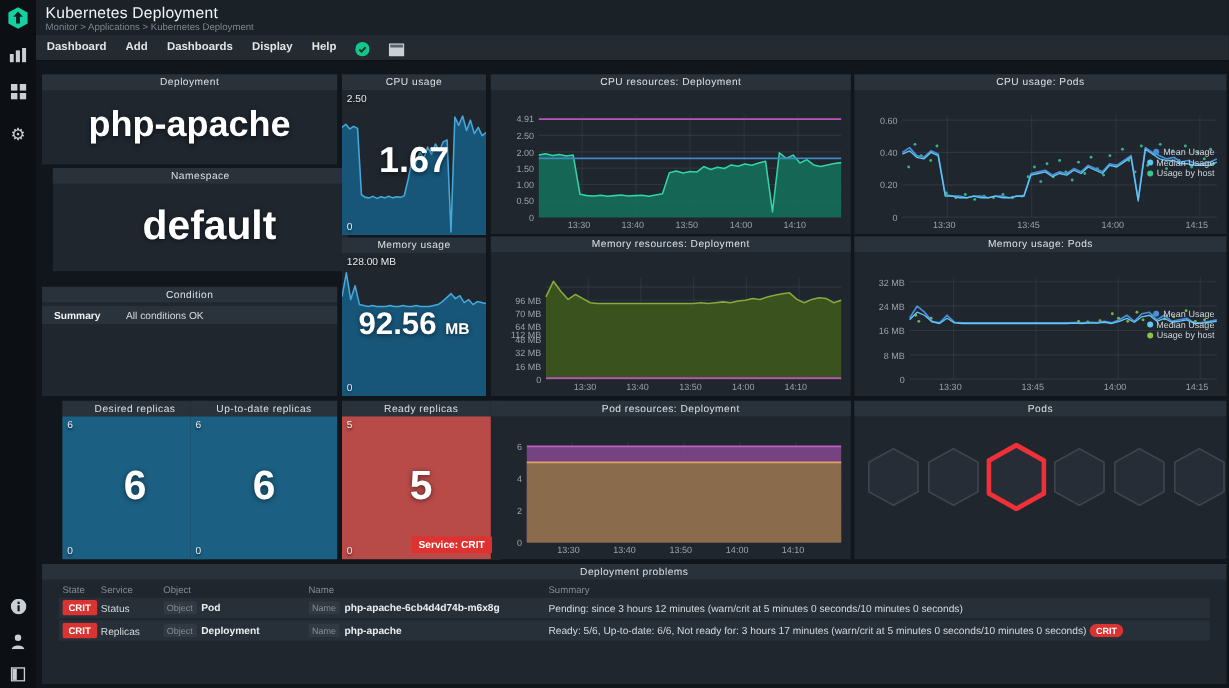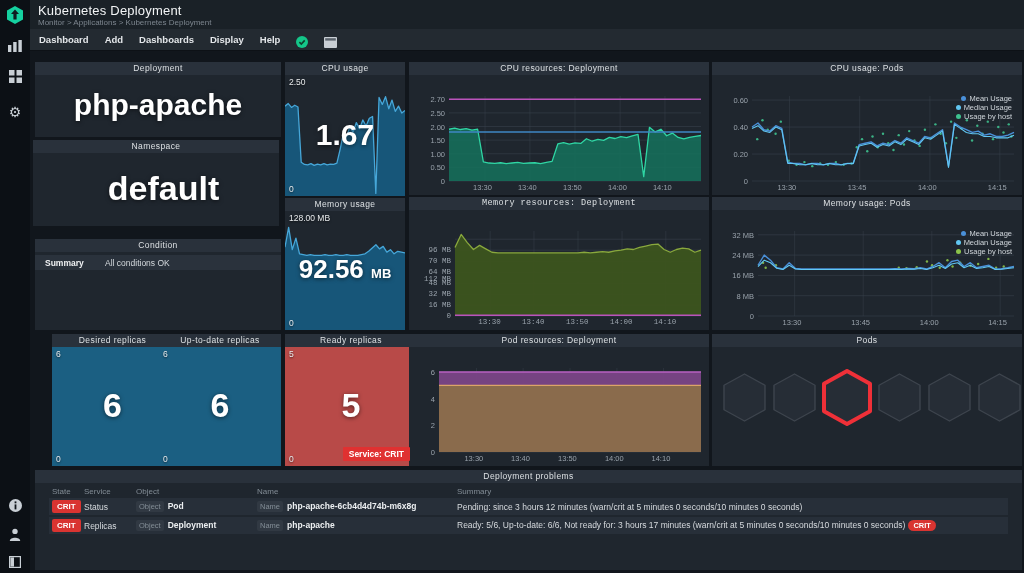--- a/index.html
+++ b/index.html
@@ -33,21 +33,21 @@
   .corner.tl { left:4px; top:2px; }
   .corner.bl { left:4px; bottom:2px; }
 
   .stat-blue .panel-bd { background:#1b5f82; }
   .stat-red  .panel-bd { background:#b84a48; }
   #ready-badge { position:absolute; right:7px; bottom:5px; background:#e03131; color:#fff;
     font-size:8.5px; font-weight:bold; padding:2px 6px; border-radius:1px; z-index:4; }
 
   .chart-body { position:absolute; left:0; top:13px; right:0; bottom:0; }
   .tick-label { position:absolute; font-size:7.5px; color:#99a2ab; white-space:nowrap; }
-  .legend { position:absolute; z-index:4; }
+  .legend { position:absolute; z-index:4;margin-top:28px; }
   .legend-row { display:flex; align-items:center; gap:3px; justify-content:flex-end; line-height:9px; }
   .legend-dot { width:5px; height:5px; border-radius:50%; display:inline-block; }
   .legend-lab { font-size:7.5px; color:#cfd5da; }
 
   
   .cond-row { position:absolute; left:0; right:0; top:3px; height:15px; background:#2a323c;
     display:flex; align-items:center; }
   .cond-key { font-size:8.5px; font-weight:bold; color:#f0f2f4; margin-left:10px; width:60px; }
   .cond-val { font-size:8.5px; color:#d4d9dd; }
 
@@ -143,21 +143,21 @@
 
 <div id="dash">
 
   <div class="panel" style="left:5px;top:11px;width:246px;height:75px;">
     <div class="panel-hd">Deployment</div>
     <div class="panel-bd">
       <div class="big-val" style="font-size:30px;">php-apache</div>
     </div>
   </div>
 
-  <div class="panel" style="left:3px;top:89px;width:246px;height:86px;">
+  <div class="panel" style="left:14px;top:89px;width:246px;height:86px;">
     <div class="panel-hd">Namespace</div>
     <div class="panel-bd">
       <div class="big-val" style="font-size:34px;font-weight:600;margin-left:15px;">default</div>
     </div>
   </div>
 
   <div class="panel" style="left:5px;top:188px;width:246px;height:91px;">
     <div class="panel-hd">Condition</div>
     <div class="panel-bd">
       <div class="cond-row">
@@ -224,31 +224,31 @@
               <line x1="0" x2="252" y1="35.96153846153847" y2="35.96153846153847" stroke="#3f87c4" stroke-width="1.4"></line>
               <line x1="0" x2="252" y1="3.2692307692307736" y2="3.2692307692307736" stroke="#bb53bb" stroke-width="1.4"></line>
             </g>
           </svg>
           <div class="tick-label" style="right: 264px; top: 89px;">0</div>
           <div class="tick-label" style="right: 264px; top: 75.3782px;">0.50</div>
           <div class="tick-label" style="right: 264px; top: 61.7564px;">1.00</div>
           <div class="tick-label" style="right: 264px; top: 48.1346px;">1.50</div>
           <div class="tick-label" style="right: 264px; top: 34.5128px;">2.00</div>
           <div class="tick-label" style="right: 264px; top: 20.891px;">2.50</div>
-          <div class="tick-label" style="right: 264px; top: 7.26923px;">2.70</div>
+          <div class="tick-label" style="right: 264px; top: 7.26923px;">4.91</div>
           <div class="tick-label" style="left: 64.036px; top: 95px;">13:30</div>
           <div class="tick-label" style="left: 108.892px; top: 95px;">13:40</div>
           <div class="tick-label" style="left: 154px; top: 95px;">13:50</div>
           <div class="tick-label" style="left: 199.108px; top: 95px;">14:00</div>
           <div class="tick-label" style="left: 243.964px; top: 95px;">14:10</div>
         </div>
     </div>
   </div>
 
-  <div class="panel" style="left:379px;top:146px;width:300px;height:133px;font-family:Liberation Mono, monospace;">
+  <div class="panel" style="left:379px;top:146px;width:300px;height:133px;">
     <div class="panel-hd">Memory resources: Deployment</div>
     <div class="panel-bd">
       <div class="chart-body">
           <svg width="300" height="107" style="position:absolute;left:0;top:0;">
             <g transform="translate(46,8)">
               <line x1="0" x2="246" y1="85" y2="85" stroke="#39424d" stroke-width="1" opacity="0.55"></line>
               <line x1="0" x2="246" y1="74.03225806451613" y2="74.03225806451613" stroke="#39424d" stroke-width="1" opacity="0.55"></line>
               <line x1="0" x2="246" y1="63.064516129032256" y2="63.064516129032256" stroke="#39424d" stroke-width="1" opacity="0.55"></line>
               <line x1="0" x2="246" y1="52.09677419354839" y2="52.09677419354839" stroke="#39424d" stroke-width="1" opacity="0.55"></line>
               <line x1="0" x2="246" y1="41.12903225806452" y2="41.12903225806452" stroke="#39424d" stroke-width="1" opacity="0.55"></line>

